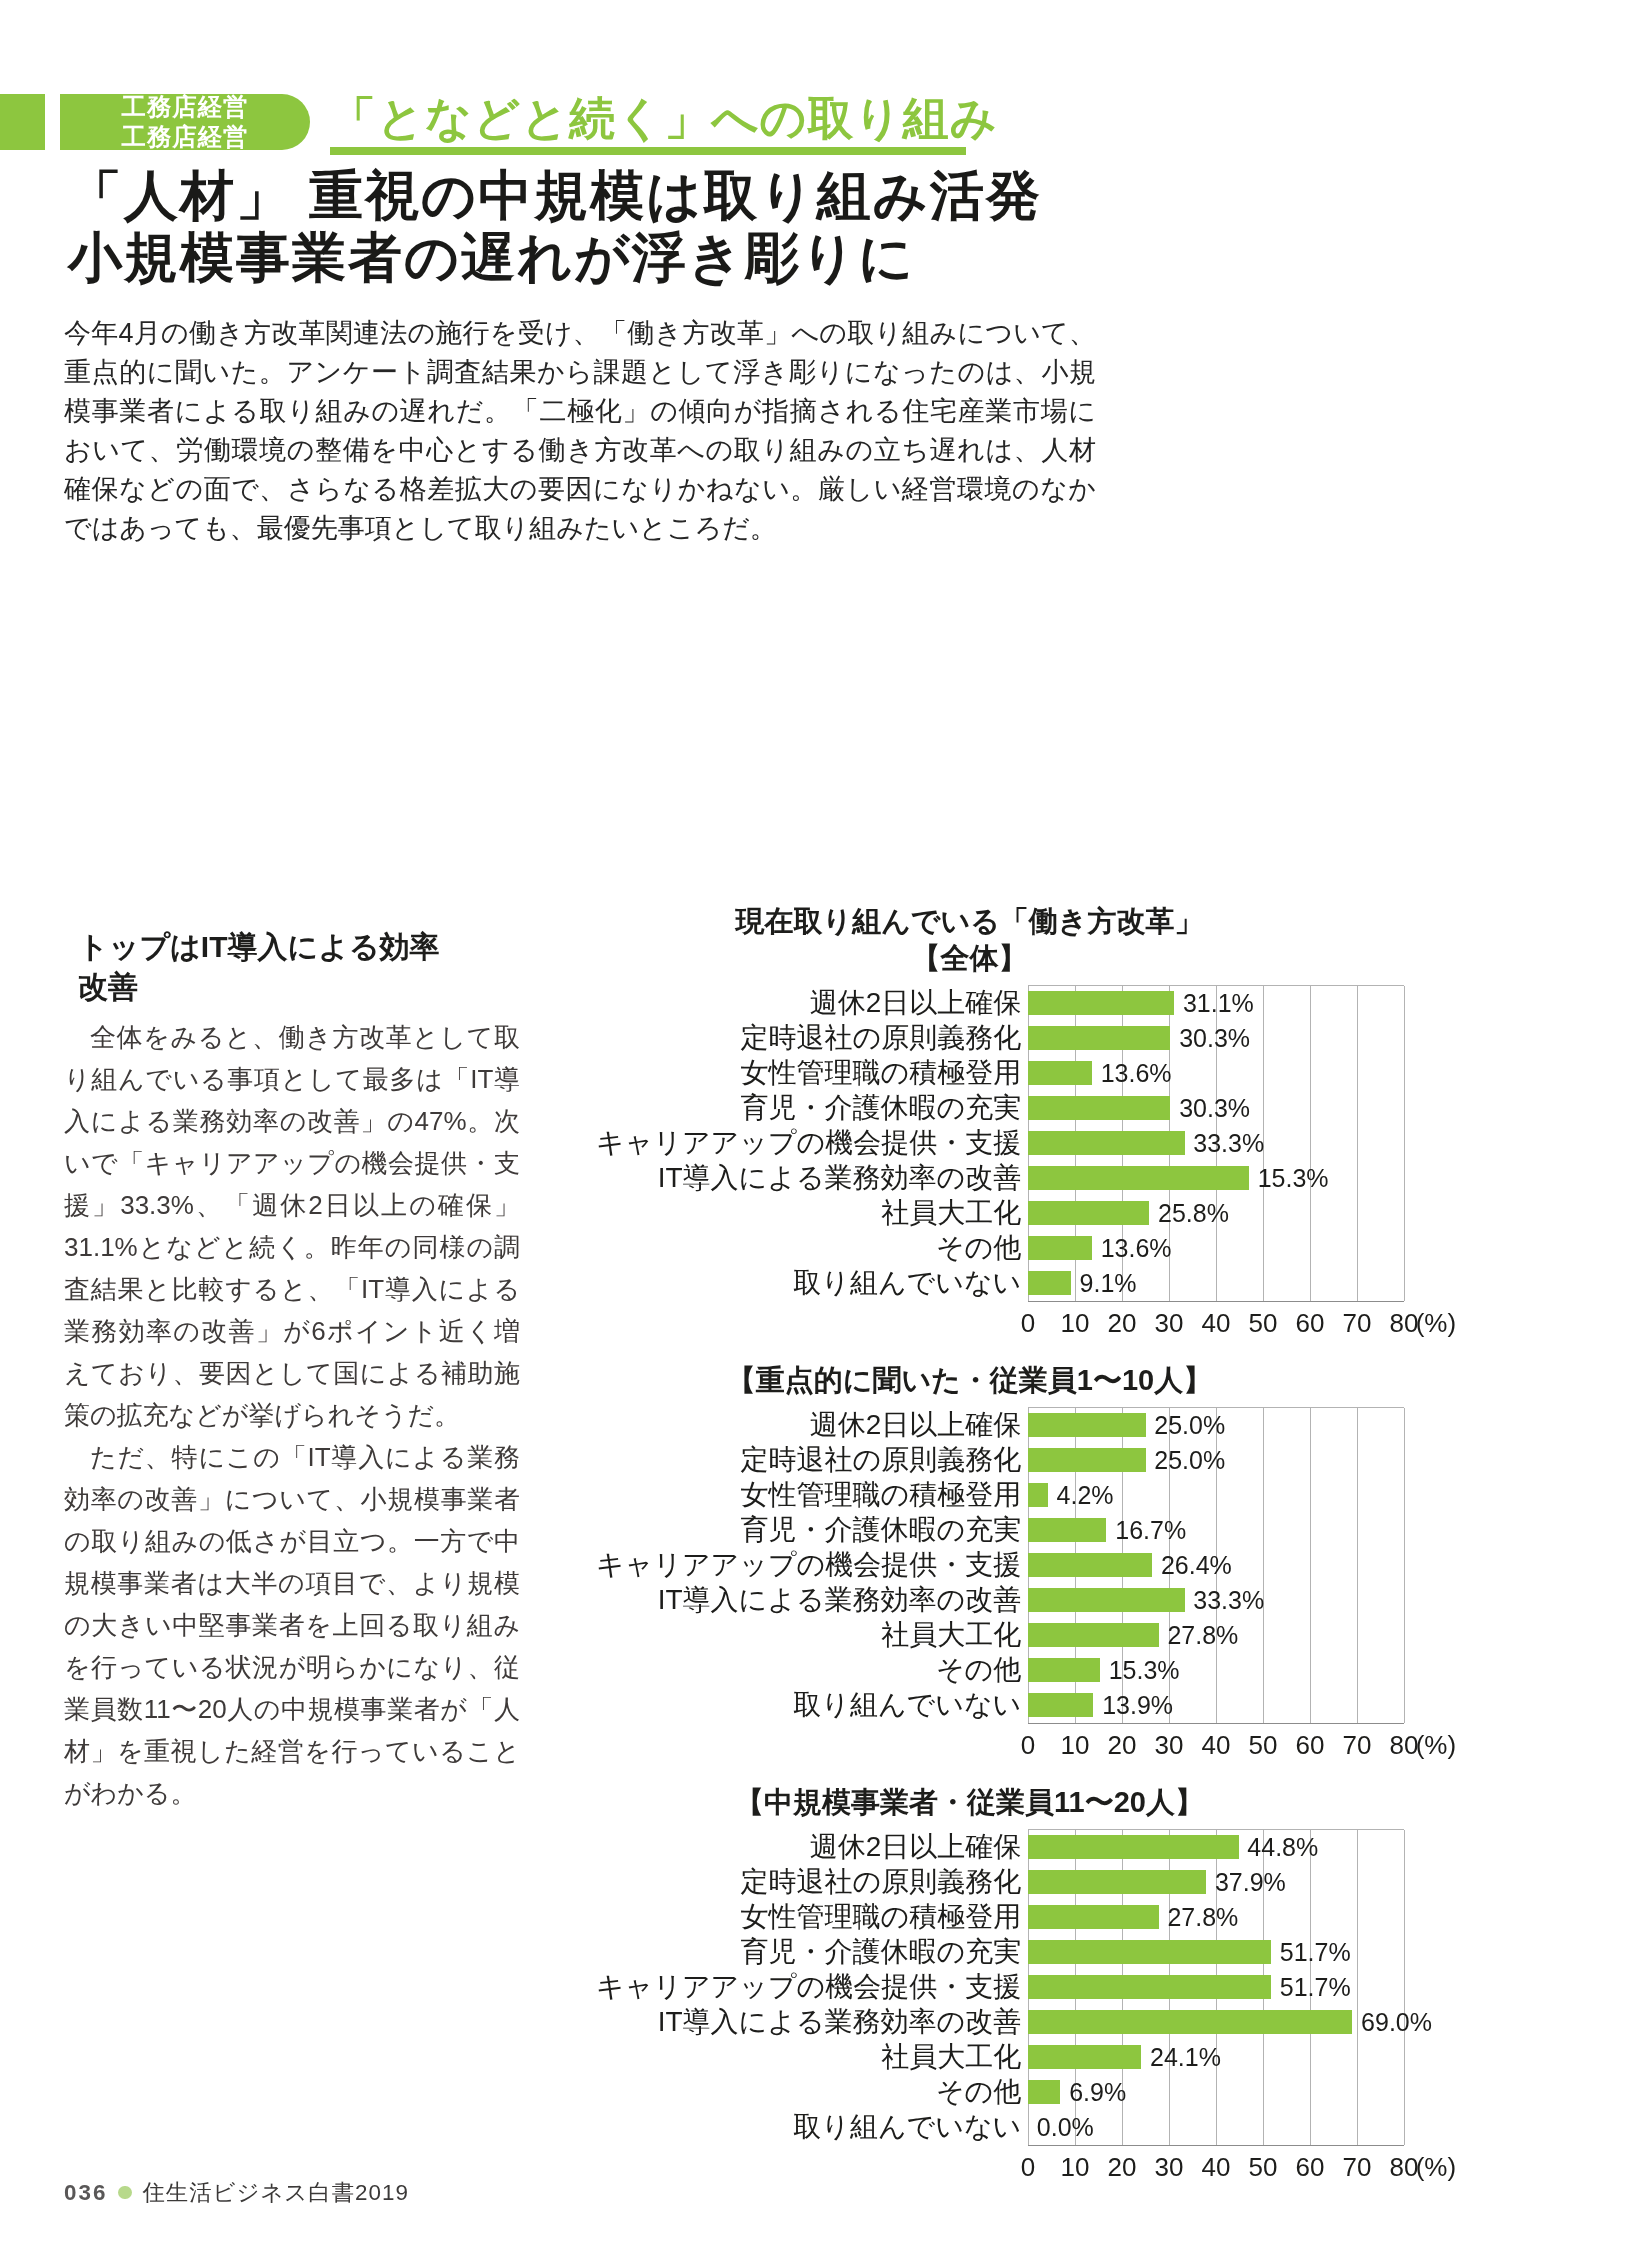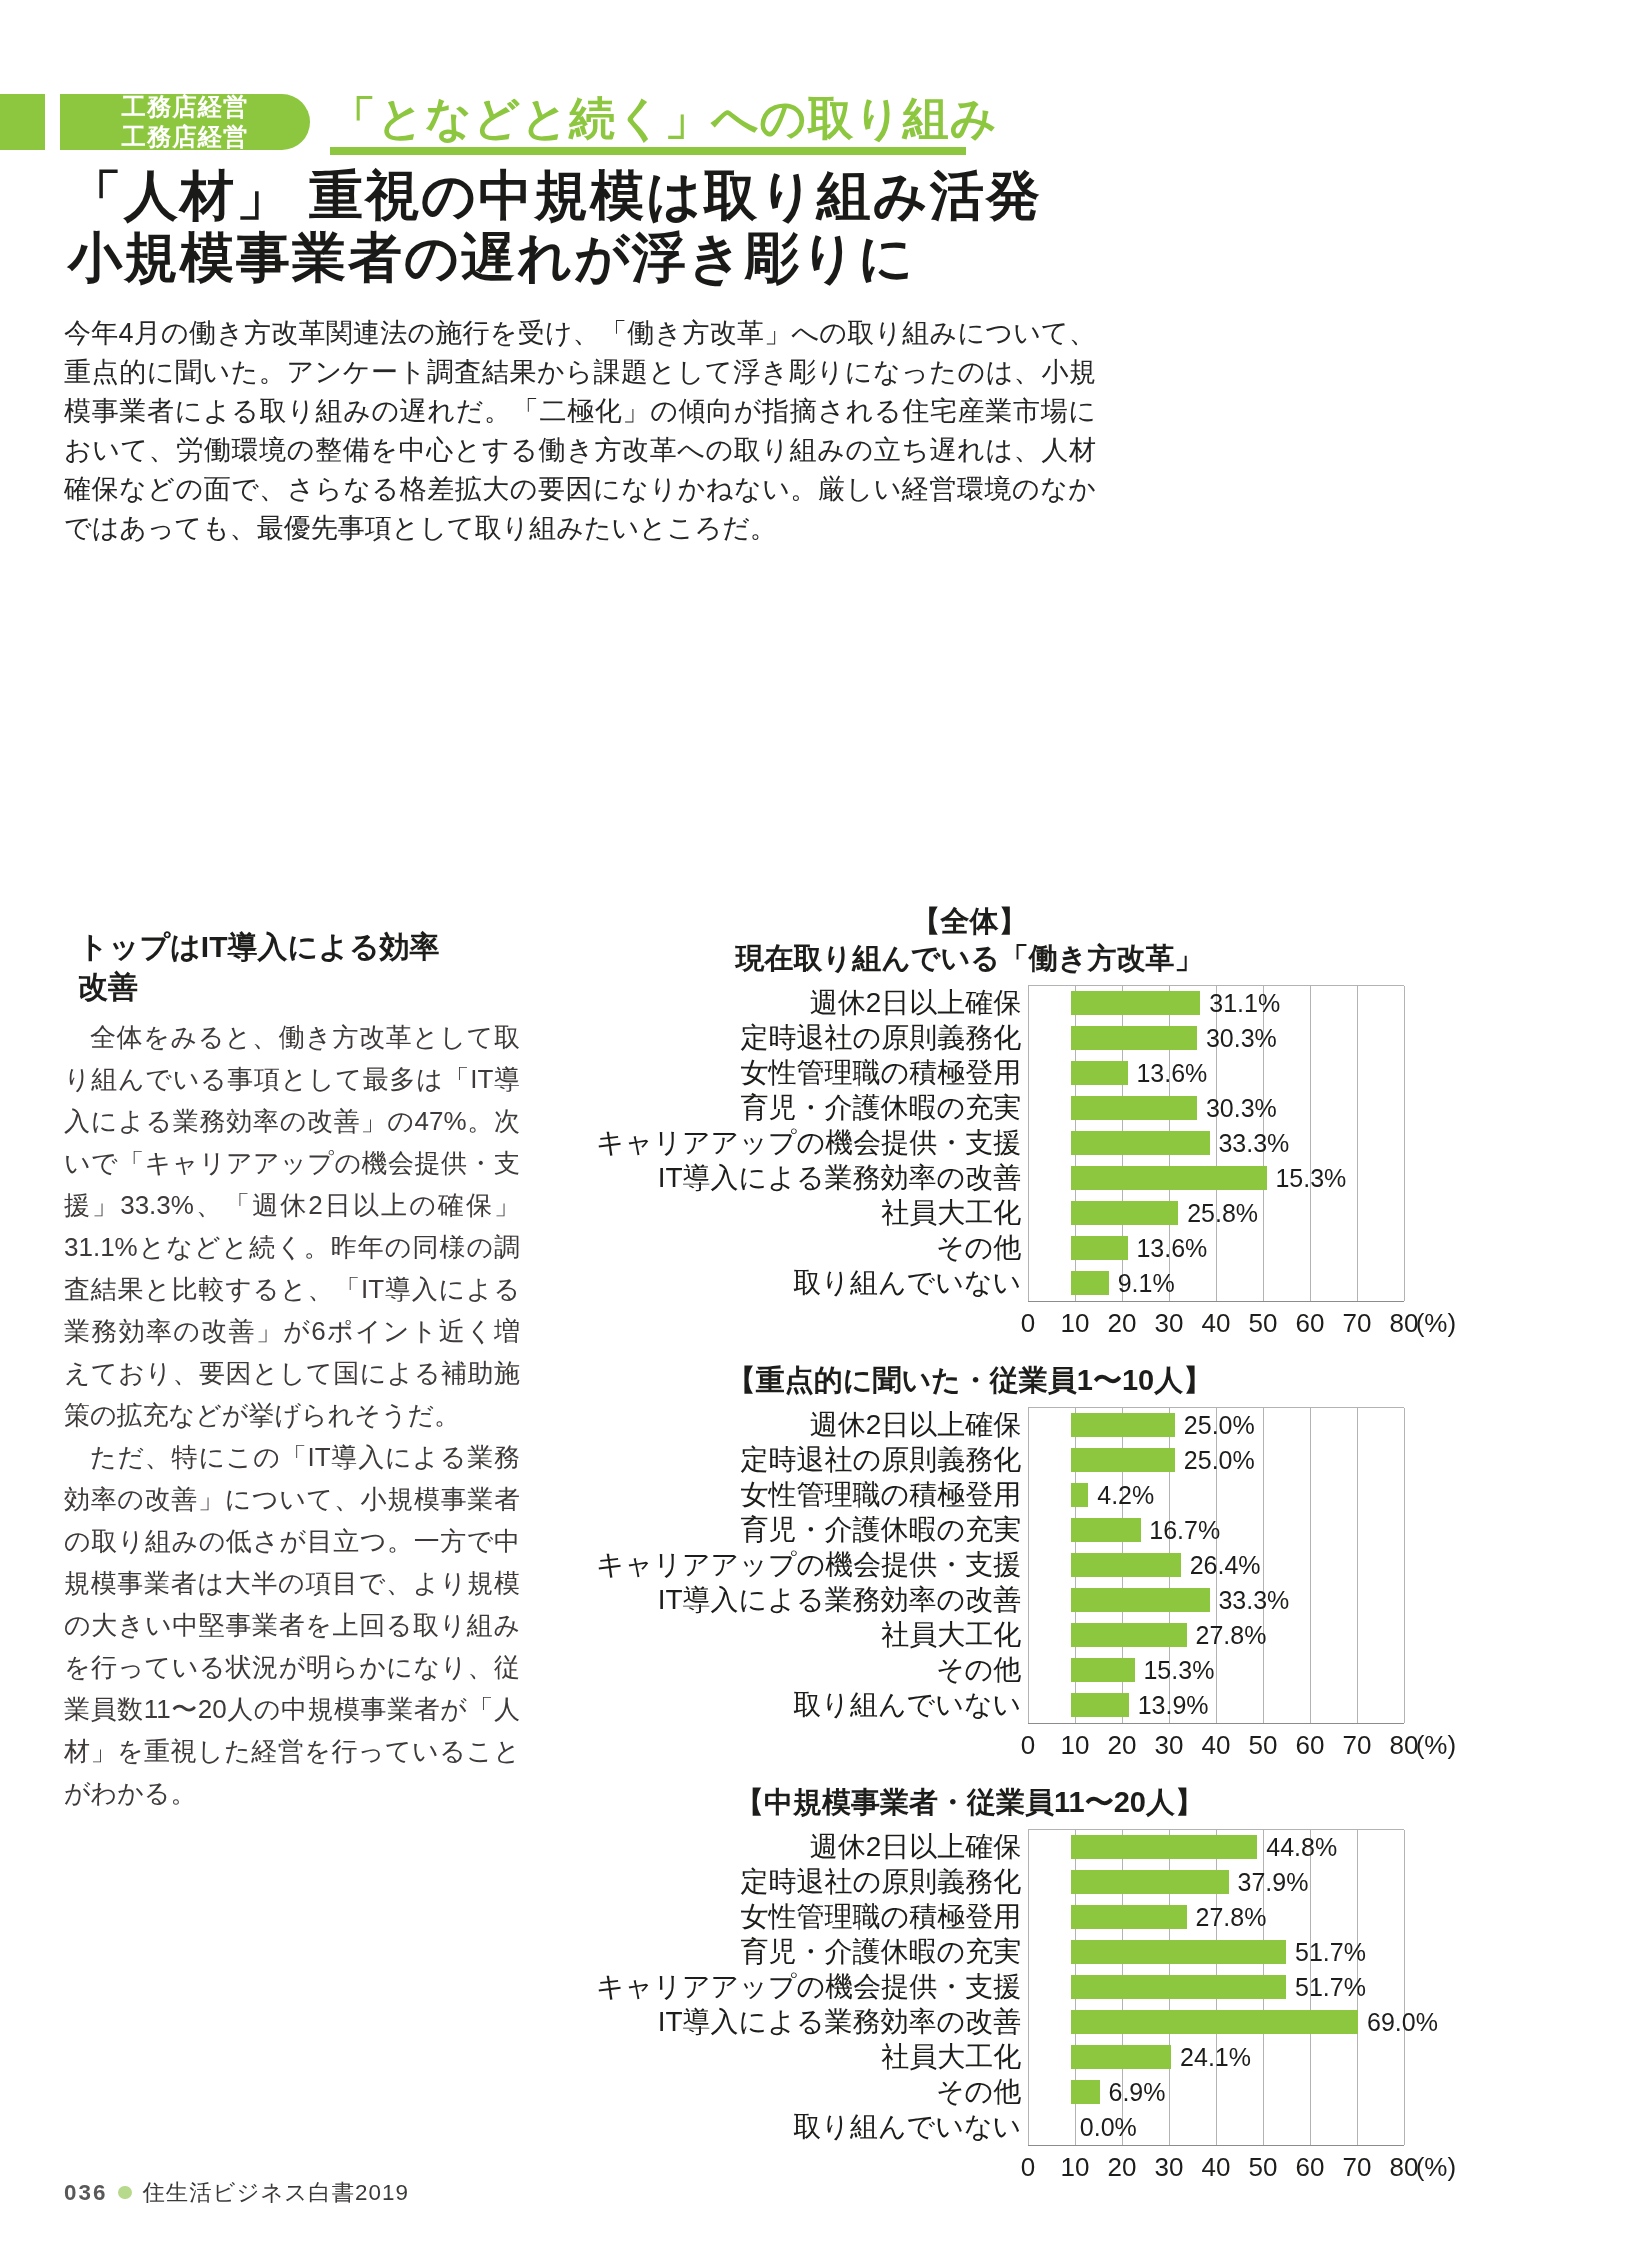--- a/index.html
+++ b/index.html
@@ -32,21 +32,21 @@
   .col-body p{margin:0;text-indent:1em;}
 
   
   .chart{position:absolute;left:535px;width:869px;}
   #c0{top:903px;} #c1{top:1362px;} #c2{top:1784px;}
   .ctitles{margin-bottom:7.8px;}
   .ctitle{height:37px;line-height:37px;font-size:29px;font-weight:bold;text-align:center;color:#1d1d1b;}
   .cbody{display:flex;}
   .clabels{flex:0 0 493px;width:493px;box-sizing:border-box;padding-right:6.8px;}
   .clab{height:35px;line-height:35px;text-align:right;font-size:28px;white-space:nowrap;color:#1d1d1b;}
-  .cplot{position:relative;flex:1;border-top:1px solid #b3b3b3;border-bottom:1px solid #8c8c8c;padding-left:43px;}
+  .cplot{position:relative;flex:1;border-top:1px solid #b3b3b3;border-bottom:1px solid #8c8c8c;}
   .gl{position:absolute;top:0;bottom:0;width:1px;background:#b3b3b3;z-index:0;}
   .crow{position:relative;z-index:1;height:35px;display:flex;align-items:center;}
   .cbar{height:24.4px;flex:0 0 auto;}
   .cval{font-size:25px;margin-left:8.8px;white-space:nowrap;color:#1d1d1b;}
   .cxaxis{position:relative;margin-left:493px;height:43px;}
   .ctick{position:absolute;top:5.9px;transform:translateX(-50%);font-size:26px;color:#1d1d1b;}
   .cunit{position:absolute;top:5.9px;left:100%;margin-left:11.7px;font-size:26px;color:#1d1d1b;white-space:nowrap;}
 
   
   .pfooter{position:absolute;left:64px;top:2177px;display:flex;align-items:center;font-size:22.4px;}
@@ -77,22 +77,22 @@
   <p class="lead">今年4月の働き方改革関連法の施行を受け、「働き方改革」への取り組みについて、重点的に聞いた。アンケート調査結果から課題として浮き彫りになったのは、小規模事業者による取り組みの遅れだ。「二極化」の傾向が指摘される住宅産業市場において、労働環境の整備を中心とする働き方改革への取り組みの立ち遅れは、人材確保などの面で、さらなる格差拡大の要因になりかねない。厳しい経営環境のなかではあっても、最優先事項として取り組みたいところだ。</p>
 
   <h2 class="col-heading">トップはIT導入による効率改善</h2>
   <div class="col-body">
     <p>全体をみると、働き方改革として取り組んでいる事項として最多は「IT導入による業務効率の改善」の47%。次いで「キャリアアップの機会提供・支援」33.3%、「週休2日以上の確保」31.1%となどと続く。昨年の同様の調査結果と比較すると、「IT導入による業務効率の改善」が6ポイント近く増えており、要因として国による補助施策の拡充などが挙げられそうだ。</p>
     <p>ただ、特にこの「IT導入による業務効率の改善」について、小規模事業者の取り組みの低さが目立つ。一方で中規模事業者は大半の項目で、より規模の大きい中堅事業者を上回る取り組みを行っている状況が明らかになり、従業員数11〜20人の中規模事業者が「人材」を重視した経営を行っていることがわかる。</p>
   </div>
 
   <section class="chart" id="c0">
       <div class="ctitles">
+        <div class="ctitle">現在取り組んでいる「働き方改革」</div>
         <div class="ctitle">【全体】</div>
-        <div class="ctitle">現在取り組んでいる「働き方改革」</div>
       </div>
       <div class="cbody">
         <div class="clabels">
           <div class="clab">週休2日以上確保</div>
           <div class="clab">定時退社の原則義務化</div>
           <div class="clab">女性管理職の積極登用</div>
           <div class="clab">育児・介護休暇の充実</div>
           <div class="clab">キャリアアップの機会提供・支援</div>
           <div class="clab">IT導入による業務効率の改善</div>
           <div class="clab">社員大工化</div>

